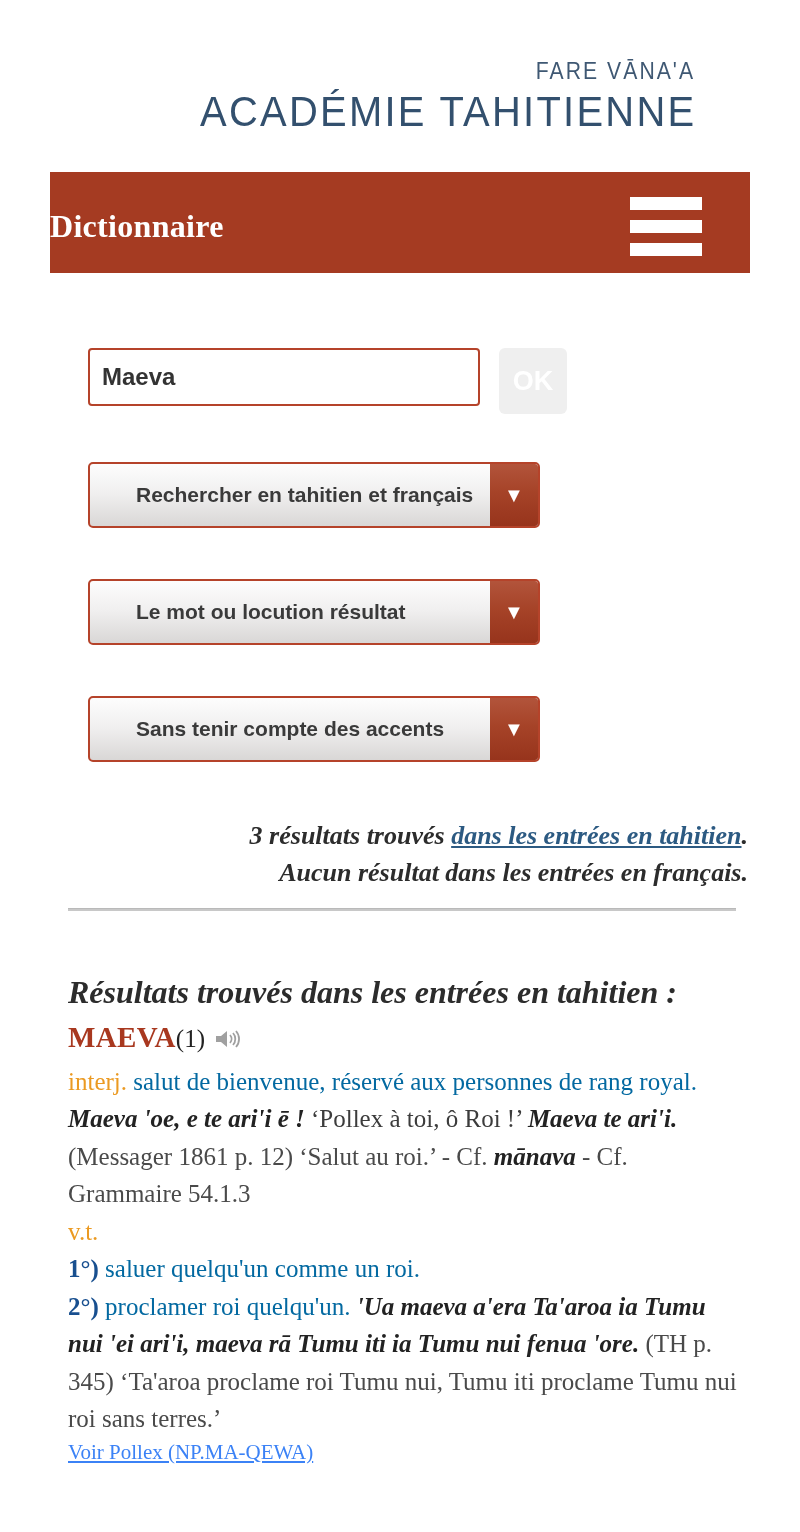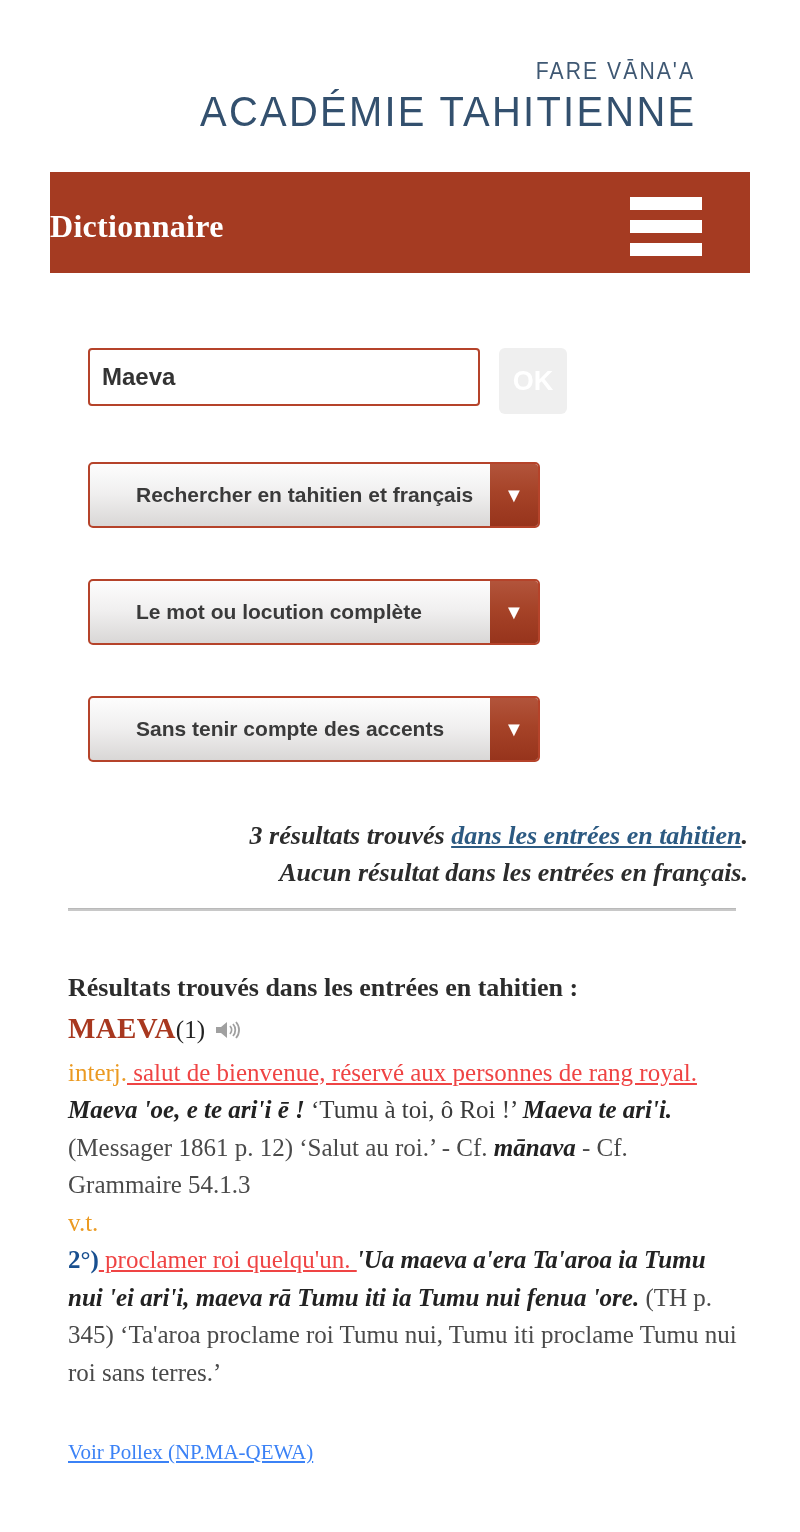--- a/index.html
+++ b/index.html
@@ -195,22 +195,23 @@
     position: absolute;
     left: 68px;
     top: 968px;
     width: 676px;
     font-size: 25px;
     line-height: 1.5;
     color: #3c3c3c;
   }
   .entry-heading {
     font-weight: bold;
+    font-style: italic;
     color: #2c2c2c;
-    font-size: 26px;
+    font-size: 32px;
   }
   .headword-line { }
   .headword {
     color: #a8381f;
     font-weight: bold;
     font-size: 29px;
     letter-spacing: 0.4px;
   }
   .headword-num {
     color: #222222;
@@ -219,22 +220,21 @@
   .speaker-icon {
     display: inline-block;
     vertical-align: -3px;
     margin-left: 9px;
     cursor: pointer;
   }
   .pos {
     color: #eb9a22;
   }
   .gloss {
-    color: #ef4444;
-    text-decoration: underline;
+    color: #0369a1;
   }
   .ex {
     font-weight: bold;
     font-style: italic;
     color: #222222;
   }
   .trans {
     color: #3c3c3c;
   }
   .ref {
@@ -277,21 +277,21 @@
   <input class="search-input" type="text" value="Maeva" style="">
   <button class="ok-button">OK</button>
 </div>
 
 <div class="select-wrap sel1">
   <div class="select-label">Rechercher en tahitien et français</div>
   <div class="select-arrow">▼</div>
 </div>
 
 <div class="select-wrap sel2">
-  <div class="select-label">Le mot ou locution complète</div>
+  <div class="select-label">Le mot ou locution résultat</div>
   <div class="select-arrow">▼</div>
 </div>
 
 <div class="select-wrap sel3">
   <div class="select-label">Sans tenir compte des accents</div>
   <div class="select-arrow">▼</div>
 </div>
 
 <div class="summary">
   <div class="line"><span>3 résultats trouvés </span><a href="#">dans les entrées en tahitien</a><span>.</span></div>
@@ -305,23 +305,24 @@
   <div class="entry-heading">Résultats trouvés dans les entrées en tahitien :</div>
 
   <div class="headword-line"><span class="headword">MAEVA</span><span class="headword-num">(1)</span><span class="speaker-icon"><svg width="26" height="22" viewBox="0 0 26 22">
           <path d="M2 8 L7 8 L13 3 L13 19 L7 14 L2 14 Z" fill="#a0a0a0"></path>
           <path d="M16 7 A6 6 0 0 1 16 15" stroke="#a0a0a0" stroke-width="1.8" fill="none"></path>
           <path d="M19 5 A9 9 0 0 1 19 17" stroke="#a0a0a0" stroke-width="1.8" fill="none"></path>
           <path d="M22 3 A12 12 0 0 1 22 19" stroke="#a0a0a0" stroke-width="1.8" fill="none"></path>
         </svg></span></div>
 
   <div class="body-block"><span class="pos">interj.</span><span class="gloss"> salut de bienvenue, réservé aux personnes de rang royal.</span>
-    <span class="ex">Maeva 'oe, e te ari'i ē !</span><span class="trans"> ‘Tumu à toi, ô Roi !’ </span><span class="ex">Maeva te ari'i.</span><span class="ref"> (Messager 1861 p. 12) ‘Salut au roi.’ - Cf. </span><span class="ex">mānava</span><span class="ref"> - Cf. Grammaire 54.1.3</span>
+    <span class="ex">Maeva 'oe, e te ari'i ē !</span><span class="trans"> ‘Pollex à toi, ô Roi !’ </span><span class="ex">Maeva te ari'i.</span><span class="ref"> (Messager 1861 p. 12) ‘Salut au roi.’ - Cf. </span><span class="ex">mānava</span><span class="ref"> - Cf. Grammaire 54.1.3</span>
   </div>
 
   <div><span class="pos">v.t.</span></div>
 
+  <div><span class="sense-num">1°)</span><span class="gloss"> saluer quelqu'un comme un roi.</span></div>
 
   <div><span class="sense-num">2°)</span><span class="gloss"> proclamer roi quelqu'un. </span><span class="ex">'Ua maeva a'era Ta'aroa ia Tumu nui 'ei ari'i, maeva rā Tumu iti ia Tumu nui fenua 'ore.</span><span class="ref"> (TH p. 345) ‘Ta'aroa proclame roi Tumu nui, Tumu iti proclame Tumu nui roi sans terres.’</span></div>
 
 </div>
 
 <a class="pollex" href="#">Voir Pollex (NP.MA-QEWA)</a>
 
 </body></html>

